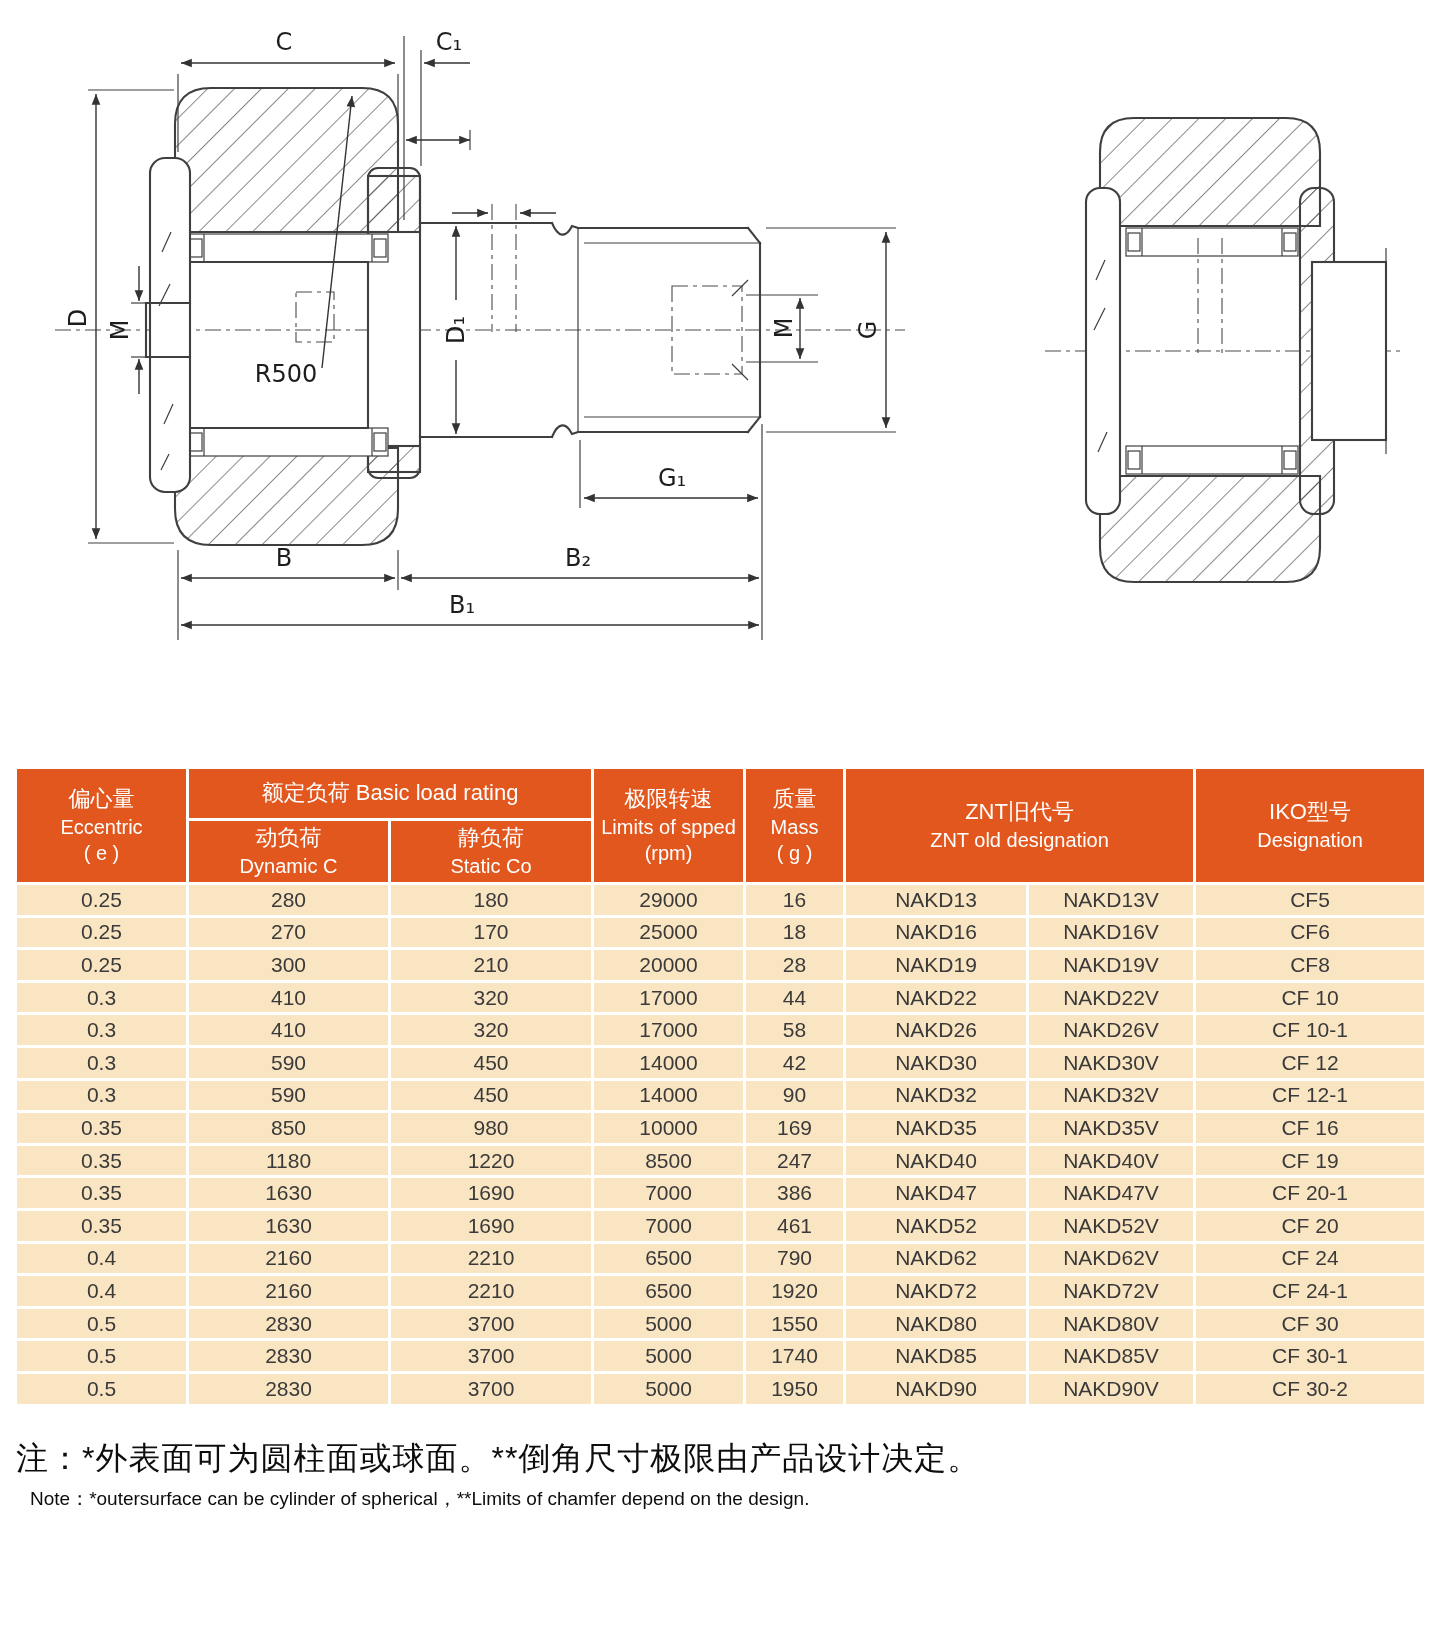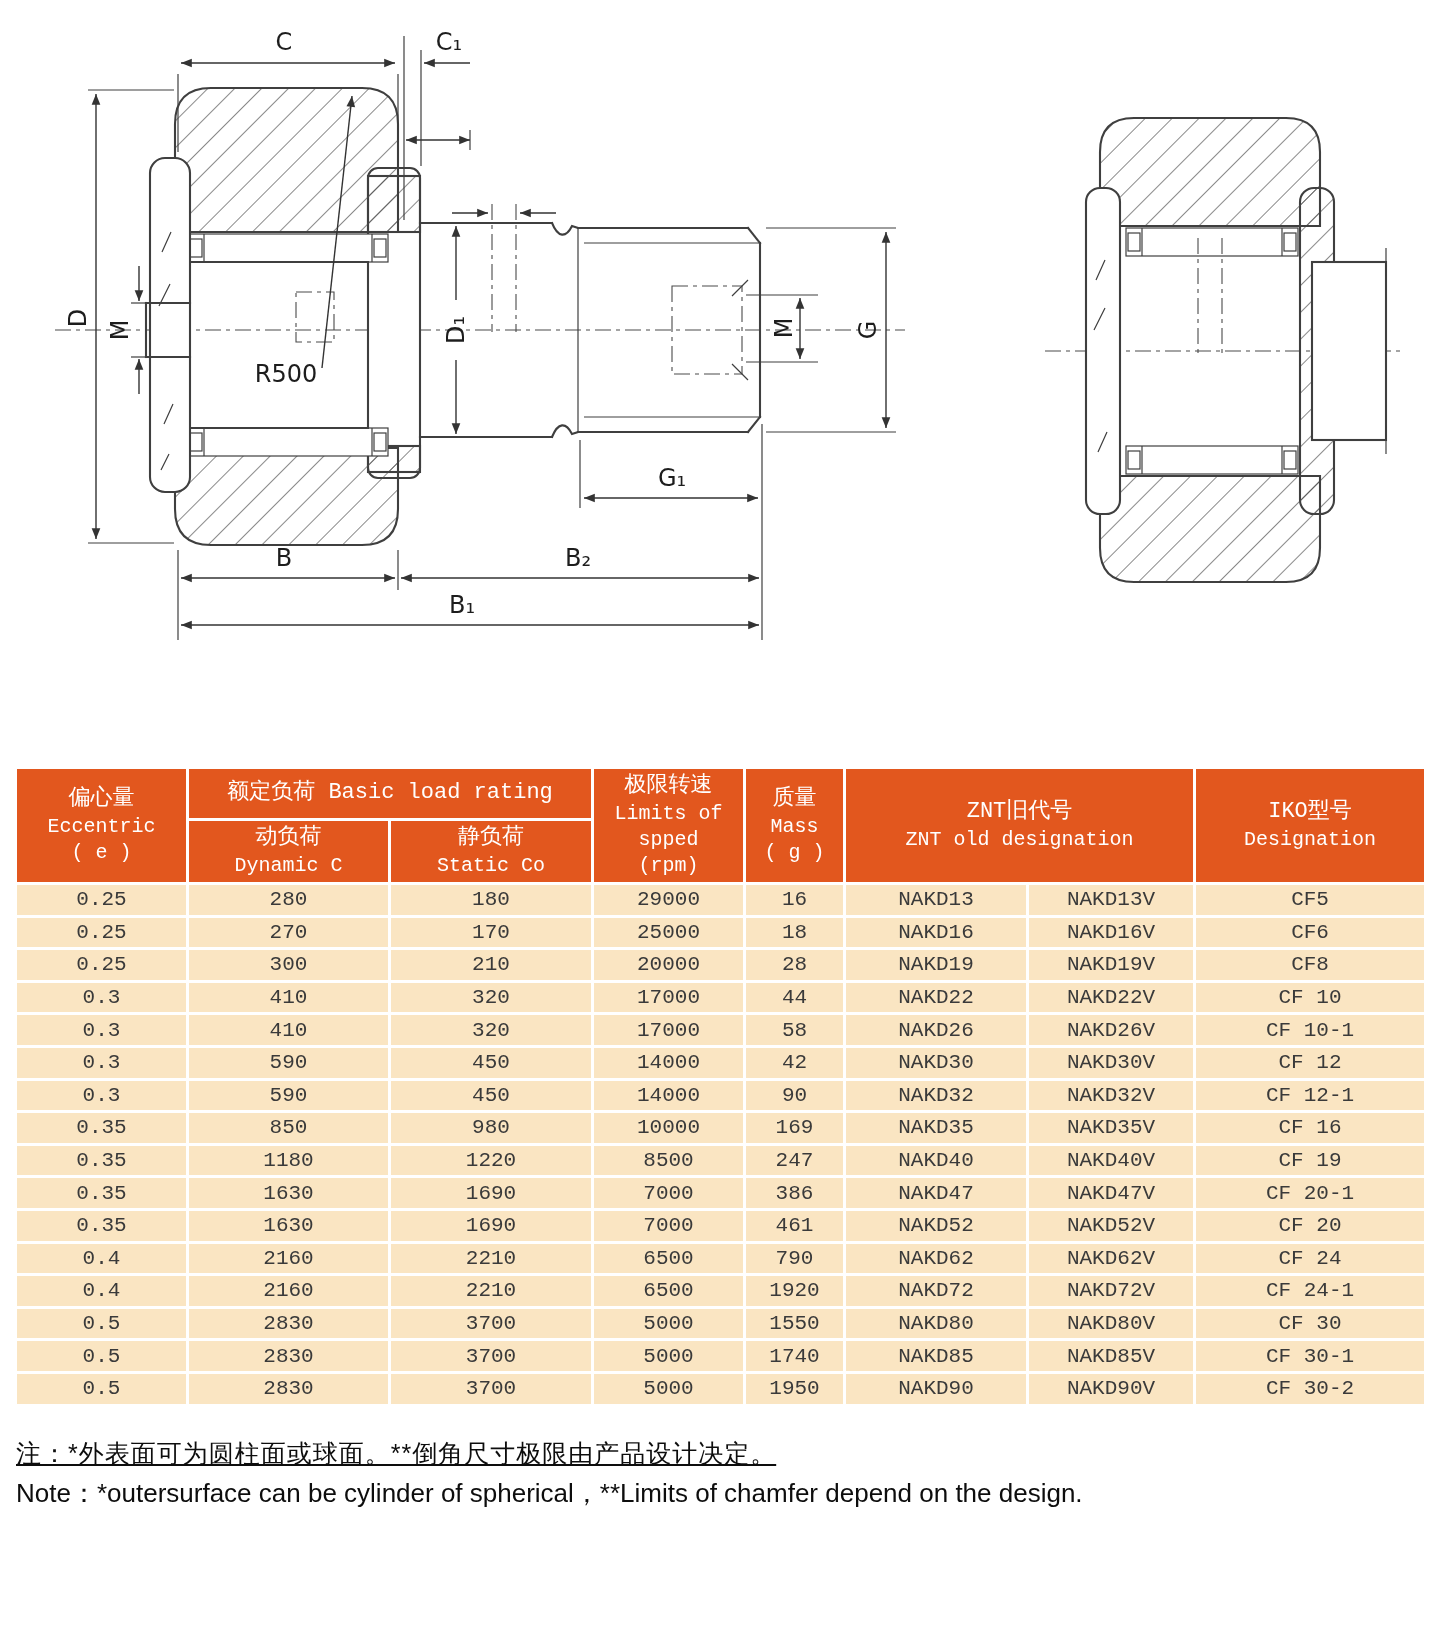--- a/index.html
+++ b/index.html
@@ -19,40 +19,40 @@
   .thin { stroke:#3f3f3f; stroke-width:1.2; fill:none; }
   .thinf{ stroke:#3f3f3f; stroke-width:1.2; fill:#fff; }
   .cl   { stroke:#4a4a4a; stroke-width:1.1; fill:none; stroke-dasharray:16 5 4 5; }
   .dim  { stroke:#333; stroke-width:1.4; fill:none; }
   .hatched { fill:url(#hatch); stroke:#3f3f3f; stroke-width:2.1; }
   .dl   { font-size:24px; fill:#1d1d1d; text-anchor:middle; }
 
   
   table.spec {
     border-collapse:collapse; table-layout:fixed;
-    width:1410px; margin:28px 0 0 14px;font-family:Liberation Mono, monospace;
+    width:1410px; margin:28px 0 0 14px;
   }
   table.spec th {
     background:#E2571E; color:#fff; font-weight:normal;
     border:3px solid #fff; padding:2px 2px; vertical-align:middle; text-align:center;
   }
   table.spec thead tr:nth-child(1) th { height:52px; }
   table.spec thead tr:nth-child(2) th { height:64px; }
   .h-zh { font-size:22px; line-height:1.3; }
   .h-en { font-size:20px; line-height:1.3; }
   table.spec td {
     background:#FAE5C2; color:#3a3a3a;
     border:3px solid #fff; text-align:center; vertical-align:middle;
     height:32.6px; font-size:21px; padding:0 2px;
   }
 
   
   .notes { margin:26px 0 0 16px; color:#0d0d0d; }
-  .note-zh { font-size:25px; line-height:1.6; letter-spacing:1px;text-decoration:underline; }
-  .note-en { font-size:26px; line-height:1.6; }
+  .note-zh { font-size:32px; line-height:1.6; letter-spacing:1px; }
+  .note-en { font-size:19px; line-height:1.6;margin-left:14px; }
 </style>
 </head>
 <body>
 
 <div class="sheet">
 
   <div class="drawing-wrap">
   <svg width="1437" height="738" viewBox="0 0 1437 738">
     <defs>
       <pattern id="hatch" patternUnits="userSpaceOnUse" width="19" height="19" patternTransform="rotate(-45)">

